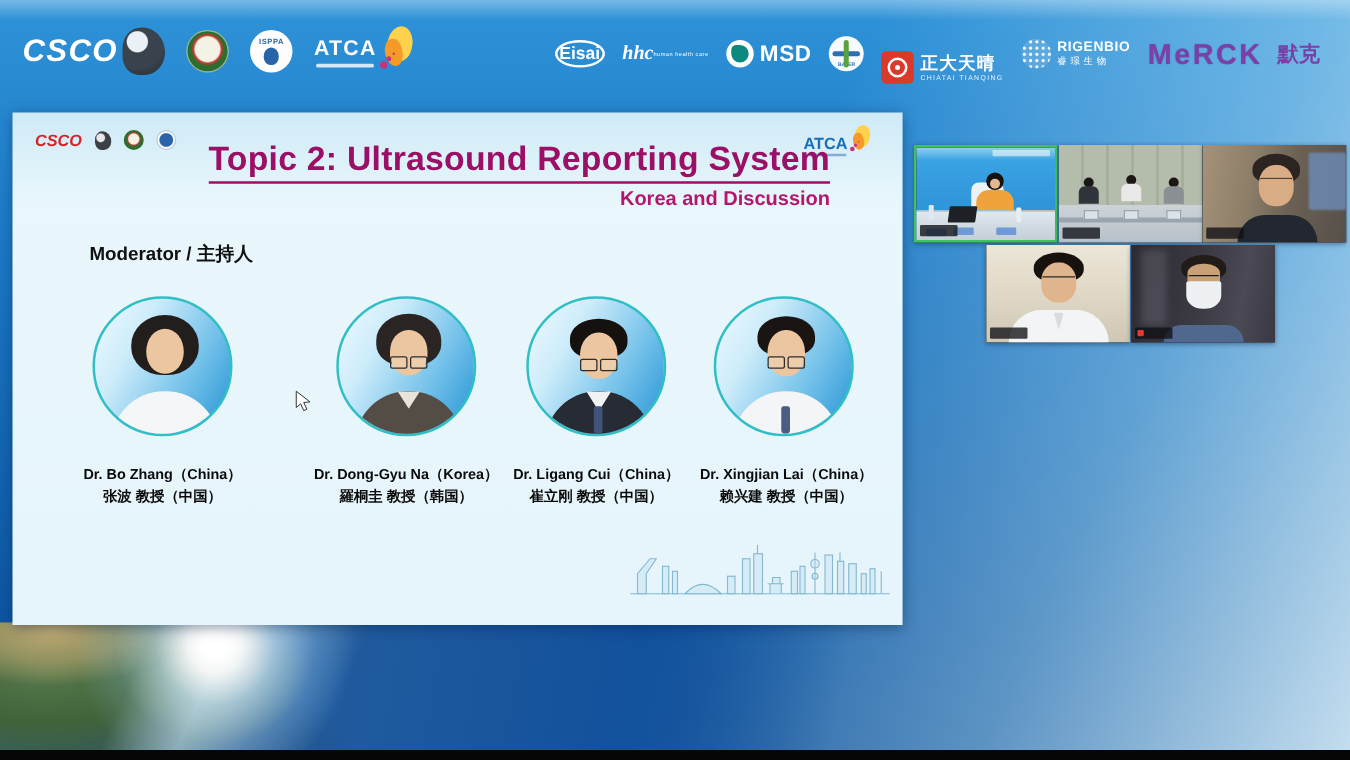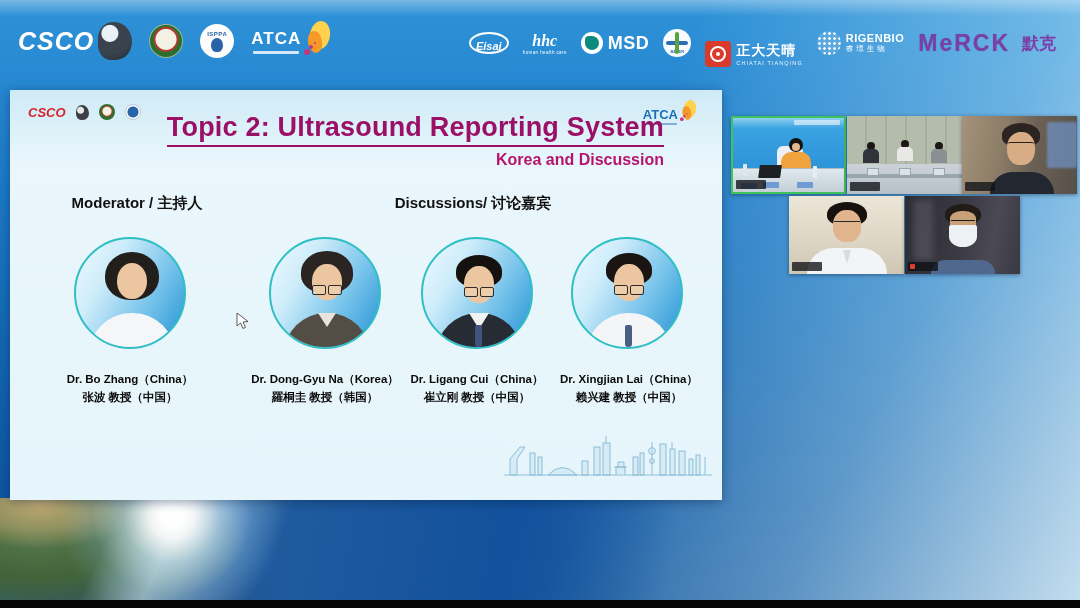--- a/index.html
+++ b/index.html
@@ -26,22 +26,22 @@
   .ring.isppa .emb{ width:12px; height:14px; background:#2a64a8; border-radius:50% 50% 45% 45%; margin-top:1px; }
   .atca-main{ display:flex; align-items:flex-start; gap:3px; }
   .atca-main .col{ display:flex; flex-direction:column; align-items:center; margin-top:8px;}
   .atca-main .txt{ color:#fff; font-weight:bold; font-size:17px; letter-spacing:1px; }
   .atca-main .bar{ width:46px; height:3px; background:rgba(255,255,255,.8); margin-top:2px; border-radius:1px;}
   .flame{ position:relative; width:26px; height:40px; }
   .flame .y{ position:absolute; right:0; top:0; width:20px; height:28px; background:#ffd24d; border-radius:60% 70% 55% 60%; transform:rotate(14deg); }
   .flame .o{ position:absolute; right:8px; top:10px; width:14px; height:22px; background:#f59a28; border-radius:60% 50% 60% 60%; transform:rotate(-12deg); }
   .flame .m{ position:absolute; left:0; bottom:6px; width:6px; height:6px; background:#c5357e; border-radius:50%; box-shadow:4px -5px 0 -1px #c5357e, 8px -9px 0 -2px #c5357e; }
 
-  .eisai{ width:40px; height:22px; border:2px solid #fff; border-radius:50%; display:flex; align-items:flex-end; justify-content:center; color:#fff; font-size:11px; font-style:italic; font-weight:bold; }
-  .hhc{ display:flex; flex-direction:column; align-items:center; color:#fff; }
+  .eisai{ width:40px; height:22px; border:2px solid #fff; border-radius:50%; display:flex; align-items:flex-start; justify-content:center; color:#fff; font-size:14px; font-weight:bold; }
+  .hhc{ display:flex; align-items:center; color:#fff; }
   .hhc .scr{ font-style:italic; font-size:16px; font-weight:bold; font-family:"Liberation Serif", serif; }
   .hhc .sub{ font-size:4.5px; letter-spacing:.4px; }
   .msd{ display:flex; align-items:center; gap:5px; }
   .msd .ico{ width:22px; height:22px; border-radius:50%; background:#fff; position:relative; overflow:hidden; }
   .msd .ico::before{ content:""; position:absolute; left:4px; top:4px; width:14px; height:14px; background:#0c8a7d; border-radius:4px 50% 50% 50%; }
   .msd .txt{ color:#fff; font-weight:bold; font-size:18px; letter-spacing:.5px; }
   .bayer{ width:28px; height:28px; border-radius:50%; background:#f7fbfd; position:relative; }
   .bayer::before{ content:""; position:absolute; left:3px; top:12px; width:22px; height:4px; background:#2e6db4; border-radius:2px; }
   .bayer::after{ content:""; position:absolute; left:12px; top:3px; width:4px; height:22px; background:#5aa23f; border-radius:2px; }
   .bayer .lbl{ position:absolute; left:0; right:0; top:20px; text-align:center; font-size:4px; color:#2e6db4; font-weight:bold; }
@@ -270,21 +270,20 @@
           <span class="m"></span>
         </span>
     </div>
 
     <div class="slide-head">
       <div><span class="slide-title">Topic 2: Ultrasound Reporting System</span></div>
       <div class="slide-sub">Korea and Discussion</div>
     </div>
 
     <div class="row-label mod">Moderator / 主持人</div>
-    <div class="row-label dis">Discussions/ 讨论嘉宾</div>
 
     <div class="avatar p1" style="left:64px">
       <span class="av-hair"></span>
       <span class="av-face"></span>
       <span class="av-torso"></span>
     </div>
     <div class="avatar p2" style="left:259px">
       <span class="av-hair"></span>
       <span class="av-face"></span>
       <span class="av-glass"></span>

